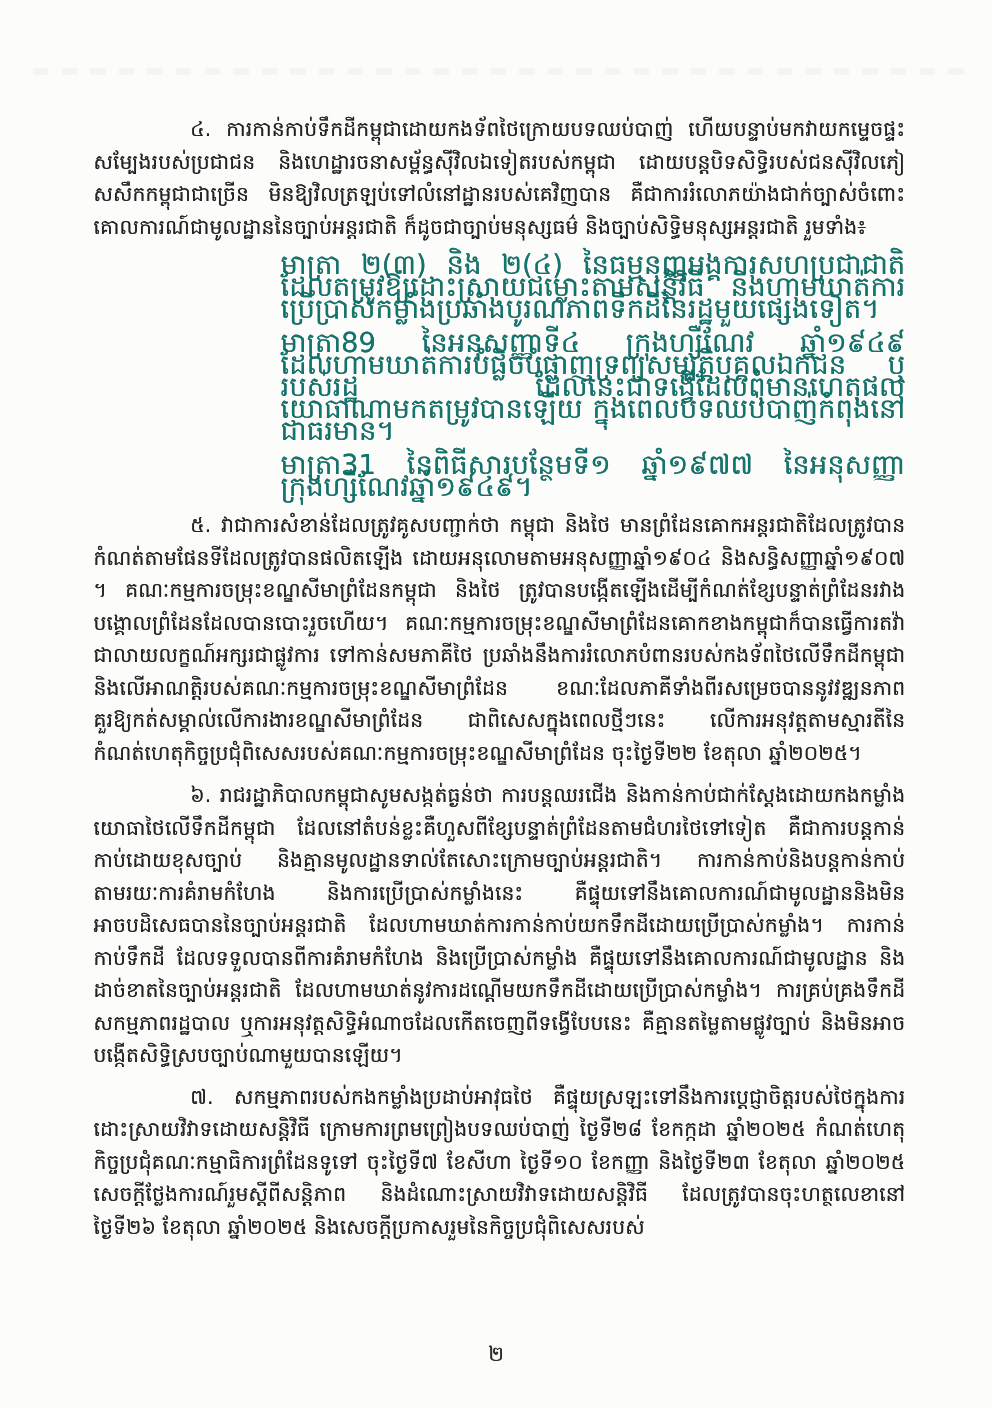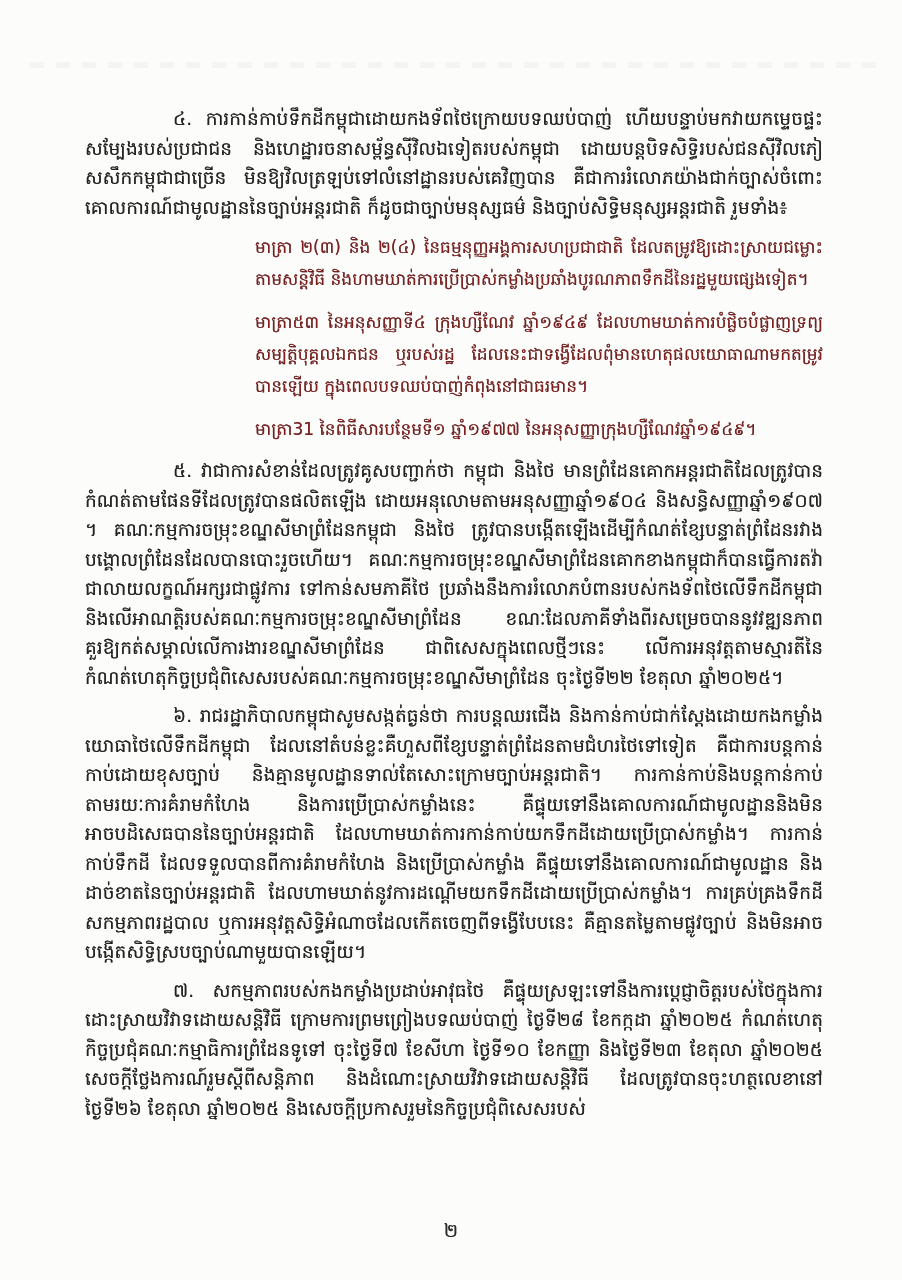--- a/index.html
+++ b/index.html
@@ -43,25 +43,25 @@
     font-size: 18.5px;
     line-height: 29.5px;
     text-align: justify;
     text-indent: 88px;
     letter-spacing: 0.1px;
     color: #222;
     text-shadow: 0 0 0.4px rgba(0,0,0,0.55); 
   }
   p.quote-para {
     margin: 3px 0 11px 170px;
-    font-size: 17px;
-    line-height: 32px;
+    font-size: 25px;
+    line-height: 20px;
     text-align: justify;
     text-indent: 0;
-    color: #7f1d1d;
+    color: #0f766e;
     text-shadow: 0 0 0.4px rgba(0,0,0,0.55);
   }
   .page-number {
     position: absolute;
     bottom: 34px;
     left: 0;
     width: 100%;
     text-align: center;
     font-size: 19px;
     color: #2a2a2a;
@@ -72,21 +72,21 @@
 <body>
 
 <div class="page">
   <div class="scan-noise"></div>
 
   <div class="content">
     <p class="body-para">៤. ការកាន់កាប់ទឹកដីកម្ពុជាដោយកងទ័ពថៃក្រោយបទឈប់បាញ់ ហើយបន្ទាប់មកវាយកម្ទេចផ្ទះសម្បែងរបស់ប្រជាជន និងហេដ្ឋារចនាសម្ព័ន្ធស៊ីវិលឯទៀតរបស់កម្ពុជា ដោយបន្តបិទសិទ្ធិរបស់ជនស៊ីវិលភៀសសឹកកម្ពុជាជាច្រើន មិនឱ្យវិលត្រឡប់ទៅលំនៅដ្ឋានរបស់គេវិញបាន គឺជាការរំលោភយ៉ាងជាក់ច្បាស់ចំពោះគោលការណ៍ជាមូលដ្ឋាននៃច្បាប់អន្តរជាតិ ក៏ដូចជាច្បាប់មនុស្សធម៌ និងច្បាប់សិទ្ធិមនុស្សអន្តរជាតិ រួមទាំង៖</p>
 
     <p class="quote-para">មាត្រា ២(៣) និង ២(៤) នៃធម្មនុញ្ញអង្គការសហប្រជាជាតិ ដែលតម្រូវឱ្យដោះស្រាយជម្លោះតាមសន្តិវិធី និងហាមឃាត់ការប្រើប្រាស់កម្លាំងប្រឆាំងបូរណភាពទឹកដីនៃរដ្ឋមួយផ្សេងទៀត។</p>
 
-    <p class="quote-para">មាត្រា៥៣ នៃអនុសញ្ញាទី៤ ក្រុងហ្សឺណែវ ឆ្នាំ១៩៤៩ ដែលហាមឃាត់ការបំផ្លិចបំផ្លាញទ្រព្យសម្បត្តិបុគ្គលឯកជន ឬរបស់រដ្ឋ ដែលនេះជាទង្វើដែលពុំមានហេតុផលយោធាណាមកតម្រូវបានឡើយ ក្នុងពេលបទឈប់បាញ់កំពុងនៅជាធរមាន។</p>
+    <p class="quote-para">មាត្រា89 នៃអនុសញ្ញាទី៤ ក្រុងហ្សឺណែវ ឆ្នាំ១៩៤៩ ដែលហាមឃាត់ការបំផ្លិចបំផ្លាញទ្រព្យសម្បត្តិបុគ្គលឯកជន ឬរបស់រដ្ឋ ដែលនេះជាទង្វើដែលពុំមានហេតុផលយោធាណាមកតម្រូវបានឡើយ ក្នុងពេលបទឈប់បាញ់កំពុងនៅជាធរមាន។</p>
 
     <p class="quote-para">មាត្រា31 នៃពិធីសារបន្ថែមទី១ ឆ្នាំ១៩៧៧ នៃអនុសញ្ញាក្រុងហ្សឺណែវឆ្នាំ១៩៤៩។</p>
 
     <p class="body-para">៥. វាជាការសំខាន់ដែលត្រូវគូសបញ្ជាក់ថា កម្ពុជា និងថៃ មានព្រំដែនគោកអន្តរជាតិដែលត្រូវបានកំណត់តាមផែនទីដែលត្រូវបានផលិតឡើង ដោយអនុលោមតាមអនុសញ្ញាឆ្នាំ១៩០៤ និងសន្ធិសញ្ញាឆ្នាំ១៩០៧ ។ គណៈកម្មការចម្រុះខណ្ឌសីមាព្រំដែនកម្ពុជា និងថៃ ត្រូវបានបង្កើតឡើងដើម្បីកំណត់ខ្សែបន្ទាត់ព្រំដែនរវាងបង្គោលព្រំដែនដែលបានបោះរួចហើយ។ គណៈកម្មការចម្រុះខណ្ឌសីមាព្រំដែនគោកខាងកម្ពុជាក៏បានធ្វើការតវ៉ាជាលាយលក្ខណ៍អក្សរជាផ្លូវការ ទៅកាន់សមភាគីថៃ ប្រឆាំងនឹងការរំលោភបំពានរបស់កងទ័ពថៃលើទឹកដីកម្ពុជា និងលើអាណត្តិរបស់គណៈកម្មការចម្រុះខណ្ឌសីមាព្រំដែន ខណៈដែលភាគីទាំងពីរសម្រេចបាននូវវឌ្ឍនភាពគួរឱ្យកត់សម្គាល់លើការងារខណ្ឌសីមាព្រំដែន ជាពិសេសក្នុងពេលថ្មីៗនេះ លើការអនុវត្តតាមស្មារតីនៃកំណត់ហេតុកិច្ចប្រជុំពិសេសរបស់គណៈកម្មការចម្រុះខណ្ឌសីមាព្រំដែន ចុះថ្ងៃទី២២ ខែតុលា ឆ្នាំ២០២៥។</p>
 
     <p class="body-para">៦. រាជរដ្ឋាភិបាលកម្ពុជាសូមសង្កត់ធ្ងន់ថា ការបន្តឈរជើង និងកាន់កាប់ជាក់ស្តែងដោយកងកម្លាំងយោធាថៃលើទឹកដីកម្ពុជា ដែលនៅតំបន់ខ្លះគឺហួសពីខ្សែបន្ទាត់ព្រំដែនតាមជំហរថៃទៅទៀត គឺជាការបន្តកាន់កាប់ដោយខុសច្បាប់ និងគ្មានមូលដ្ឋានទាល់តែសោះក្រោមច្បាប់អន្តរជាតិ។ ការកាន់កាប់និងបន្តកាន់កាប់ តាមរយៈការគំរាមកំហែង និងការប្រើប្រាស់កម្លាំងនេះ គឺផ្ទុយទៅនឹងគោលការណ៍ជាមូលដ្ឋាននិងមិនអាចបដិសេធបាននៃច្បាប់អន្តរជាតិ ដែលហាមឃាត់ការកាន់កាប់យកទឹកដីដោយប្រើប្រាស់កម្លាំង។ ការកាន់កាប់ទឹកដី ដែលទទួលបានពីការគំរាមកំហែង និងប្រើប្រាស់កម្លាំង គឺផ្ទុយទៅនឹងគោលការណ៍ជាមូលដ្ឋាន និងដាច់ខាតនៃច្បាប់អន្តរជាតិ ដែលហាមឃាត់នូវការដណ្តើមយកទឹកដីដោយប្រើប្រាស់កម្លាំង។ ការគ្រប់គ្រងទឹកដី សកម្មភាពរដ្ឋបាល ឬការអនុវត្តសិទ្ធិអំណាចដែលកើតចេញពីទង្វើបែបនេះ គឺគ្មានតម្លៃតាមផ្លូវច្បាប់ និងមិនអាចបង្កើតសិទ្ធិស្របច្បាប់ណាមួយបានឡើយ។</p>
 
     <p class="body-para">៧. សកម្មភាពរបស់កងកម្លាំងប្រដាប់អាវុធថៃ គឺផ្ទុយស្រឡះទៅនឹងការប្តេជ្ញាចិត្តរបស់ថៃក្នុងការដោះស្រាយវិវាទដោយសន្តិវិធី ក្រោមការព្រមព្រៀងបទឈប់បាញ់ ថ្ងៃទី២៨ ខែកក្កដា ឆ្នាំ២០២៥ កំណត់ហេតុកិច្ចប្រជុំគណៈកម្មាធិការព្រំដែនទូទៅ ចុះថ្ងៃទី៧ ខែសីហា ថ្ងៃទី១០ ខែកញ្ញា និងថ្ងៃទី២៣ ខែតុលា ឆ្នាំ២០២៥ សេចក្តីថ្លែងការណ៍រួមស្តីពីសន្តិភាព និងដំណោះស្រាយវិវាទដោយសន្តិវិធី ដែលត្រូវបានចុះហត្ថលេខានៅថ្ងៃទី២៦ ខែតុលា ឆ្នាំ២០២៥ និងសេចក្តីប្រកាសរួមនៃកិច្ចប្រជុំពិសេសរបស់</p>
   </div>
 

